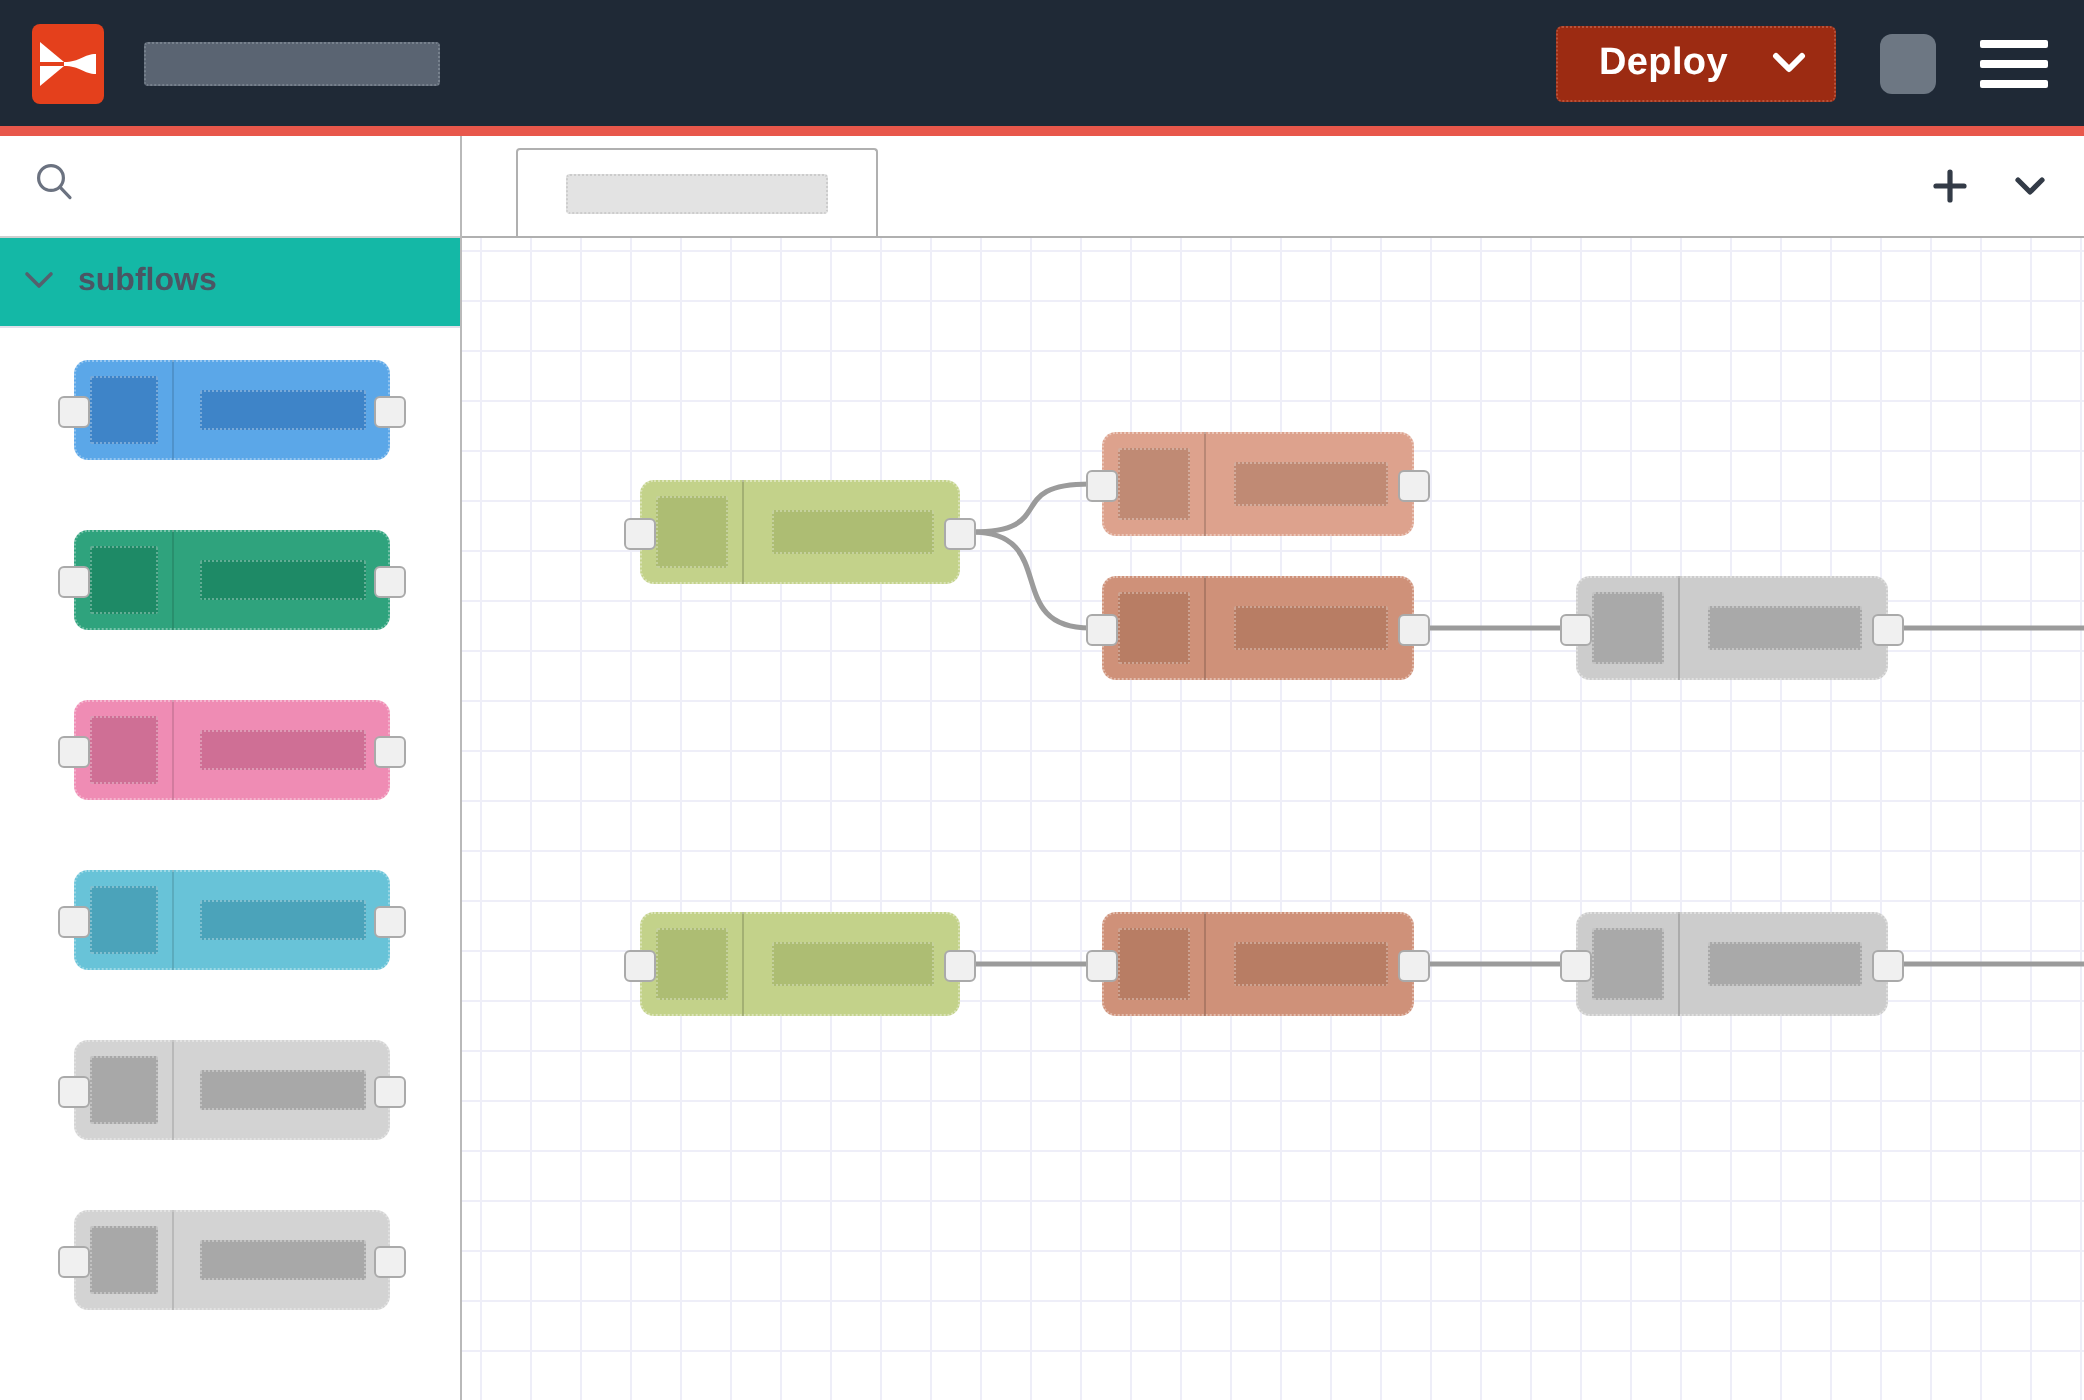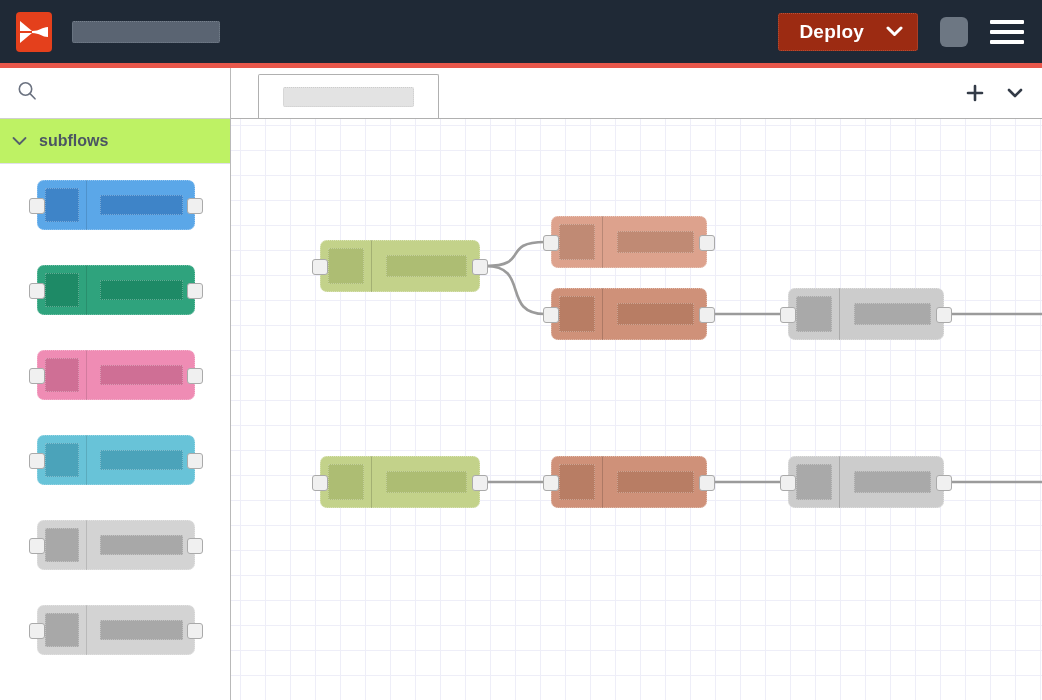--- a/index.html
+++ b/index.html
@@ -82,21 +82,21 @@
     overflow: hidden;
   }
   .palette-search {
     height: 51px;
     border-bottom: 1px solid #cfcfcf;
     display: flex; align-items: center;
     padding-left: 16px;
   }
   .palette-category {
     height: 45px;
-    background: #bef264;
+    background: #14b8a6;
     border-bottom: 1px solid #e0e0ea;
     display: flex; align-items: center;
     padding-left: 12px; gap: 12px;
     cursor: pointer;
   }
   .palette-category-label {
     font-size: 16px; font-weight: bold; color: #4b5563;
   }
   .palette-list { padding-top: 16px; }
 

